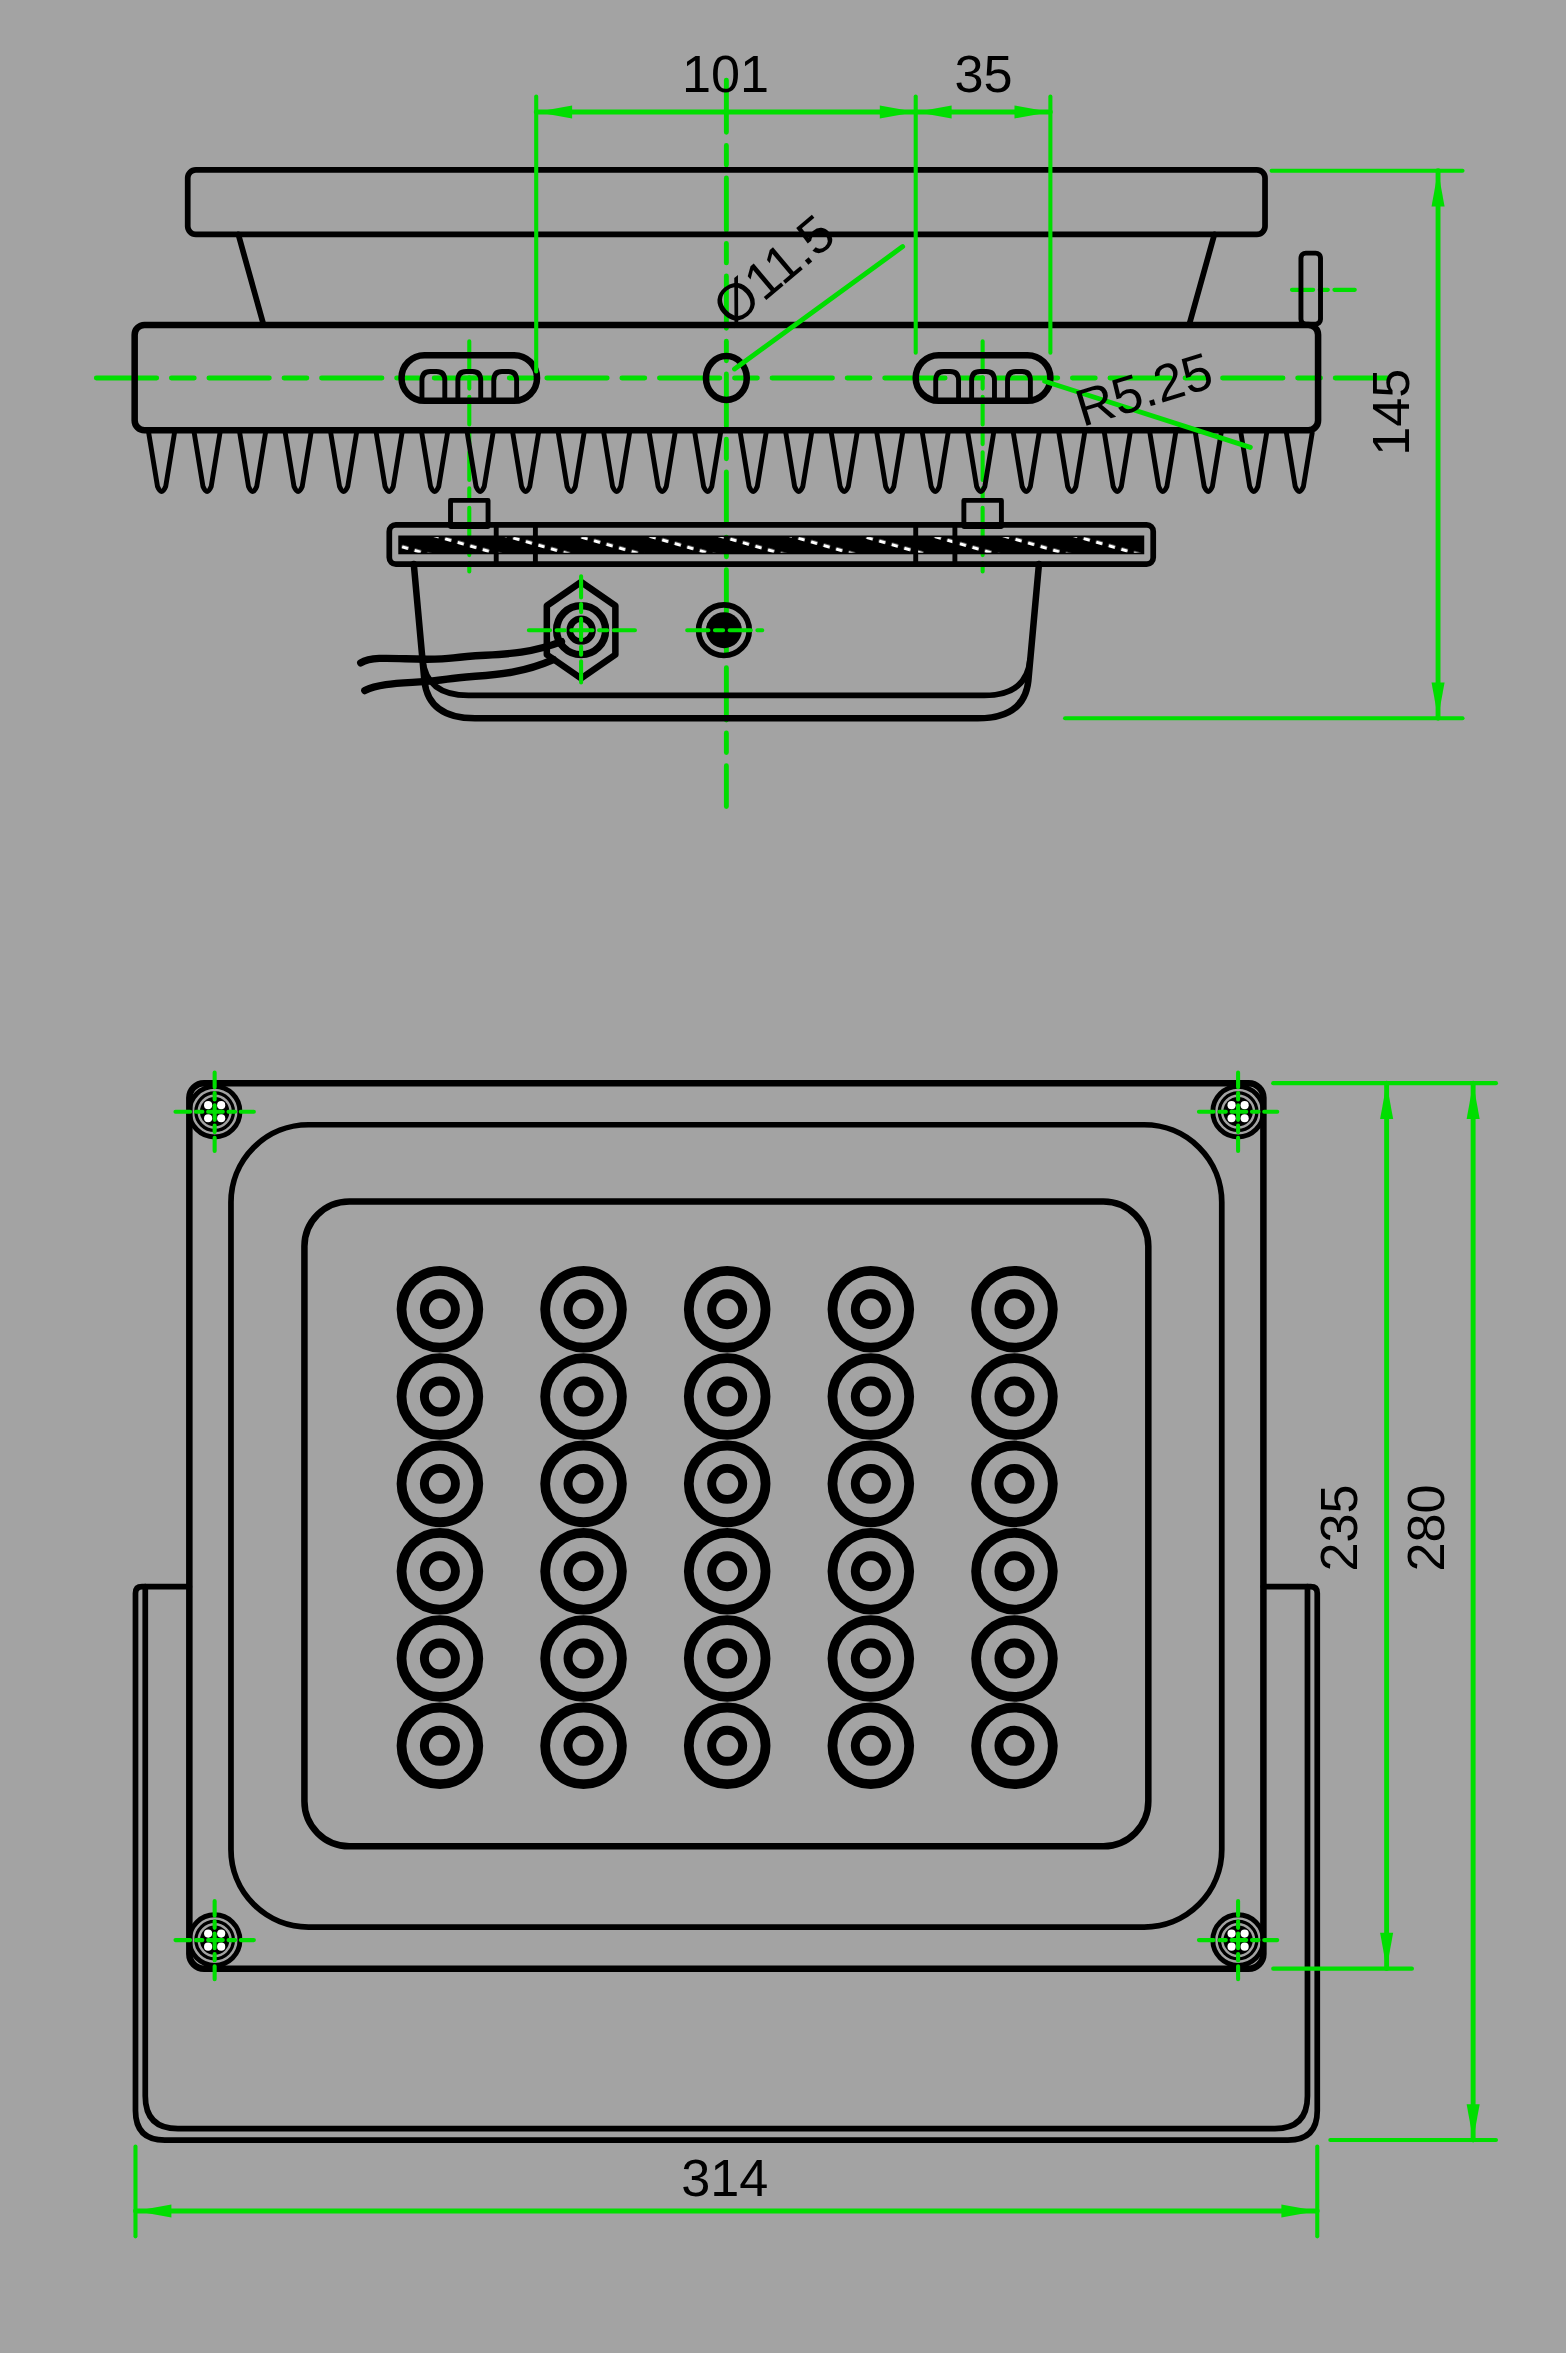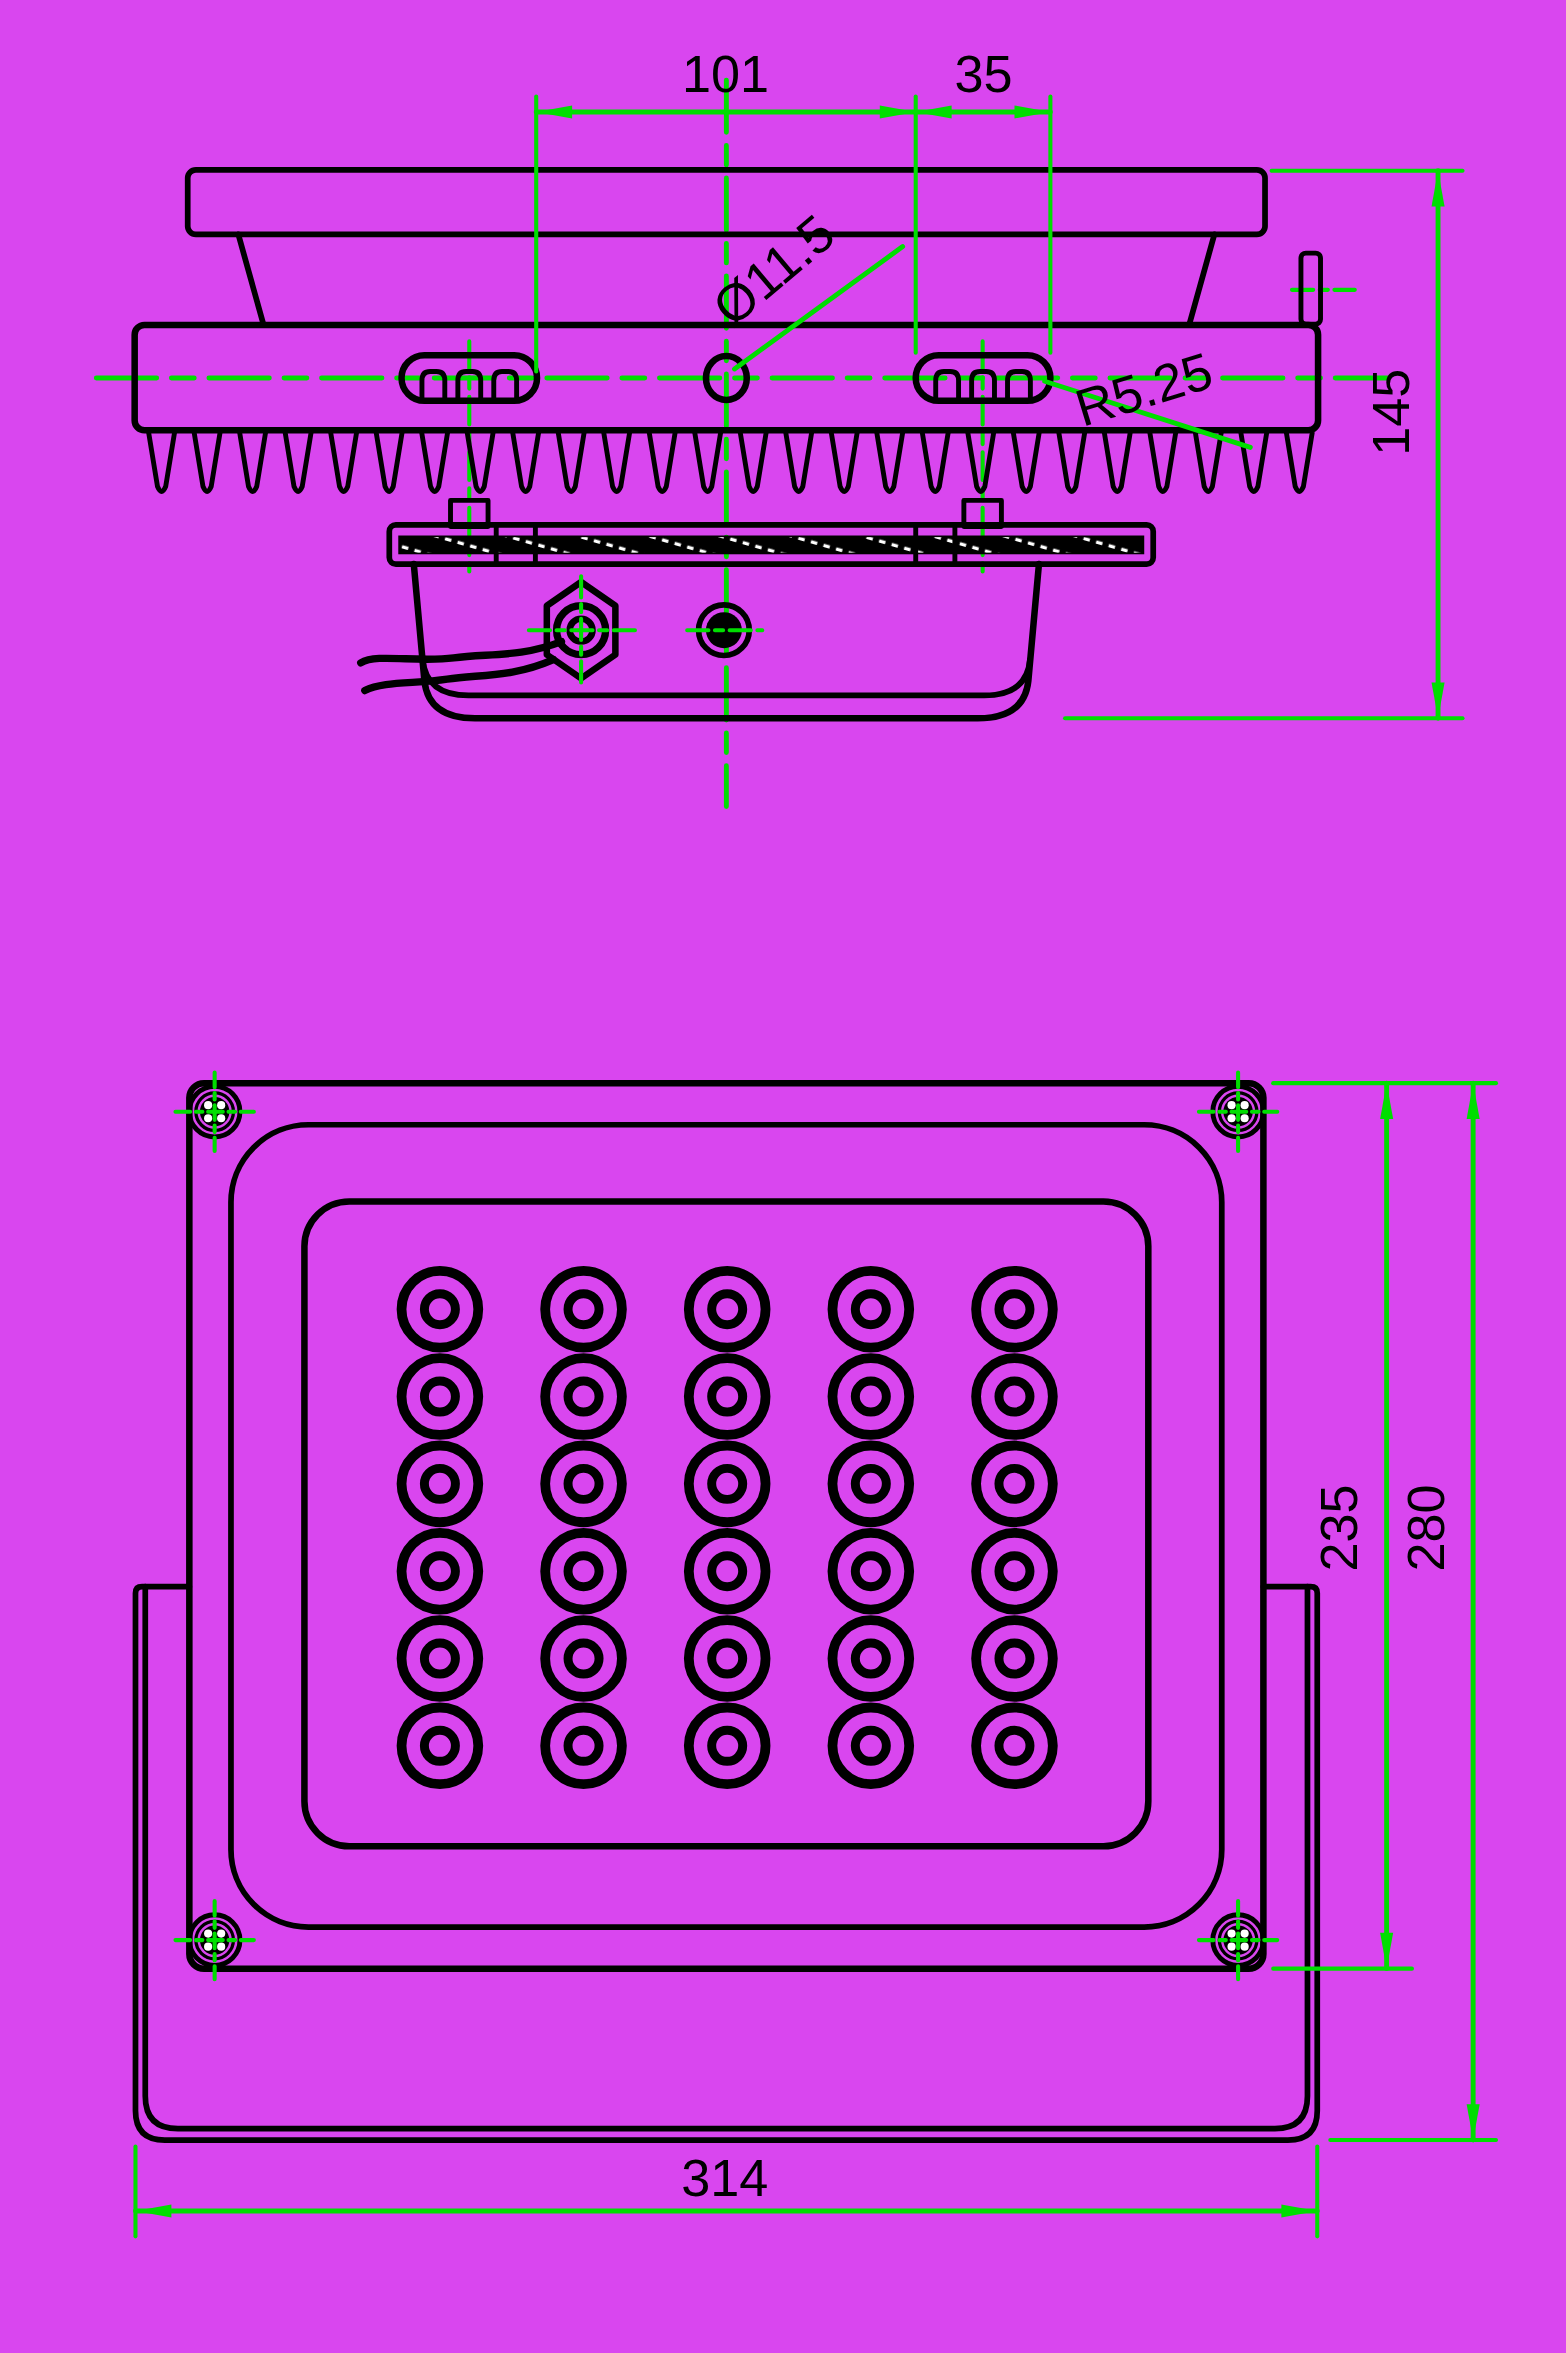--- a/index.html
+++ b/index.html
@@ -1,16 +1,16 @@
 <!DOCTYPE html>
 <html style="font-size:13px"><head>
 <meta charset="utf-8">
 <style>
   html,body{margin:0;padding:0;background:#ffffff;}
-  .page{position:relative;width:1567px;height:2354px;background:#d946ef;overflow:hidden;}
+  .page{position:relative;width:1567px;height:2354px;background:#a3a3a3;overflow:hidden;}
   svg{position:absolute;left:0;top:0;}
   .blk{stroke:#000000;fill:none;stroke-linecap:round;stroke-linejoin:round;}
   .grn{stroke:#00DE00;fill:none;stroke-linecap:round;}
   text{font-family:"Liberation Sans","DejaVu Sans",sans-serif;font-size:64px;fill:#000;}
   .dimtxt{text-anchor:middle;}
 </style>
 </head>
 <body>
 
 <div class="page">

